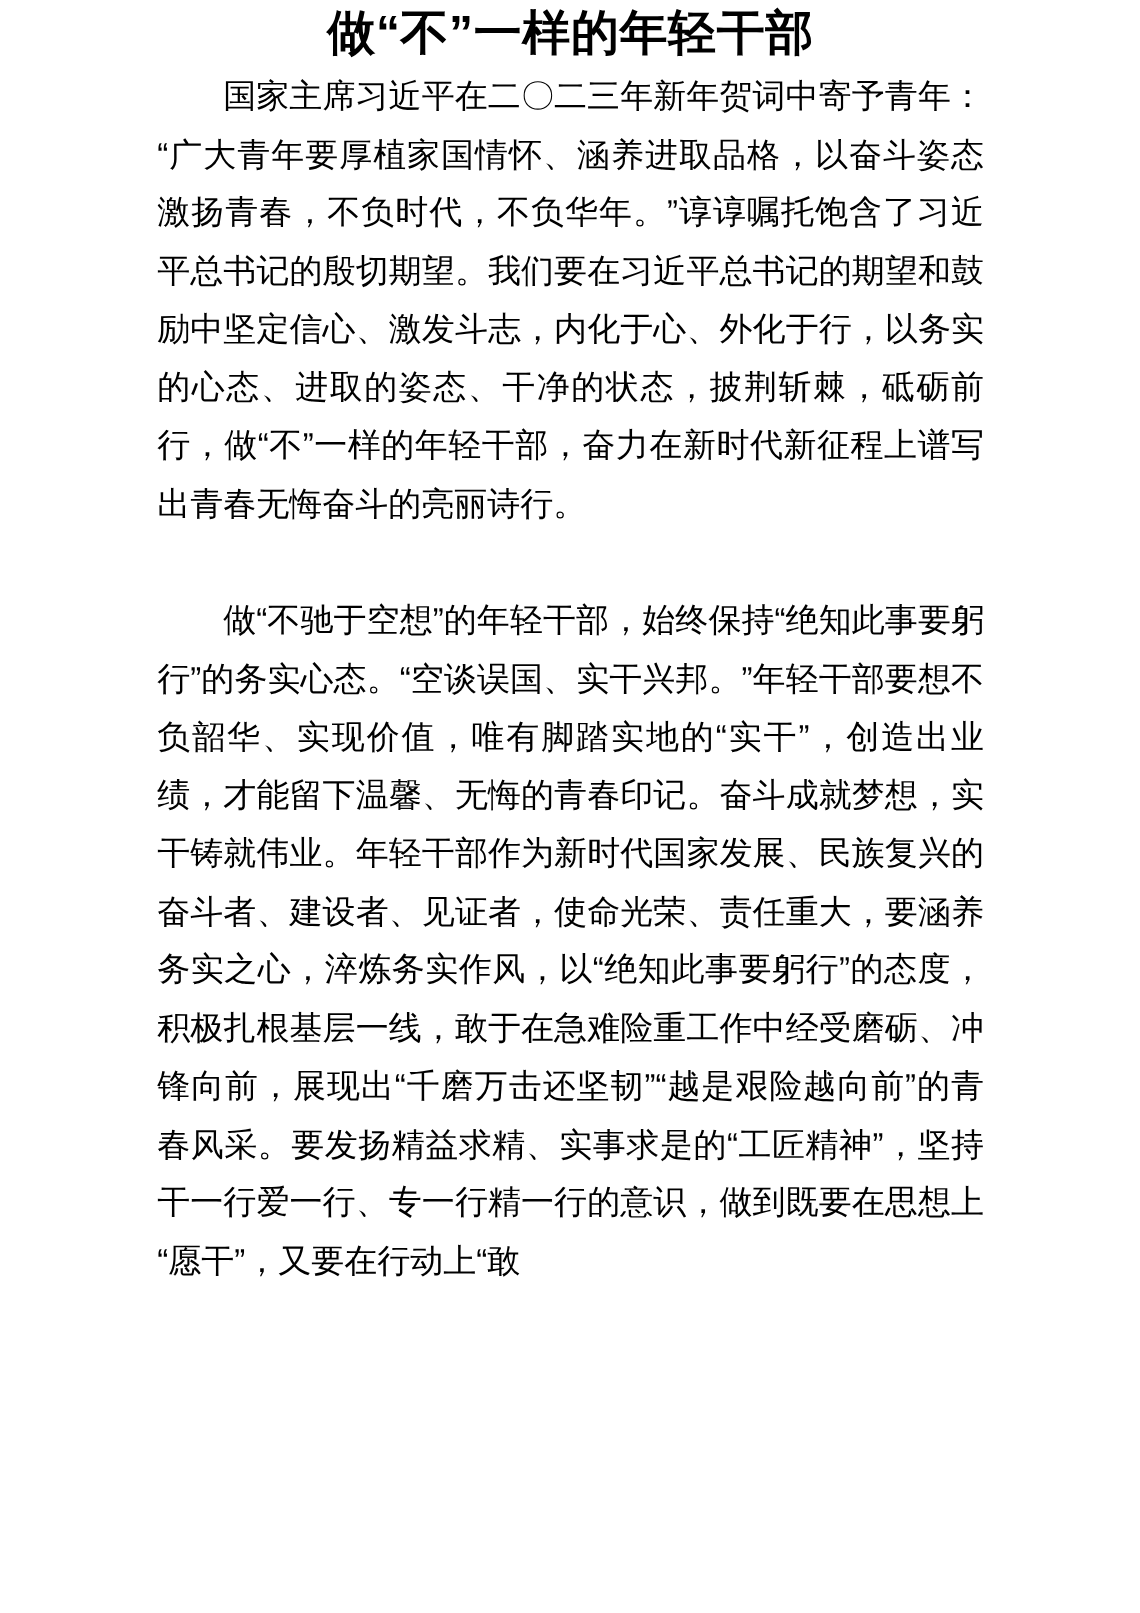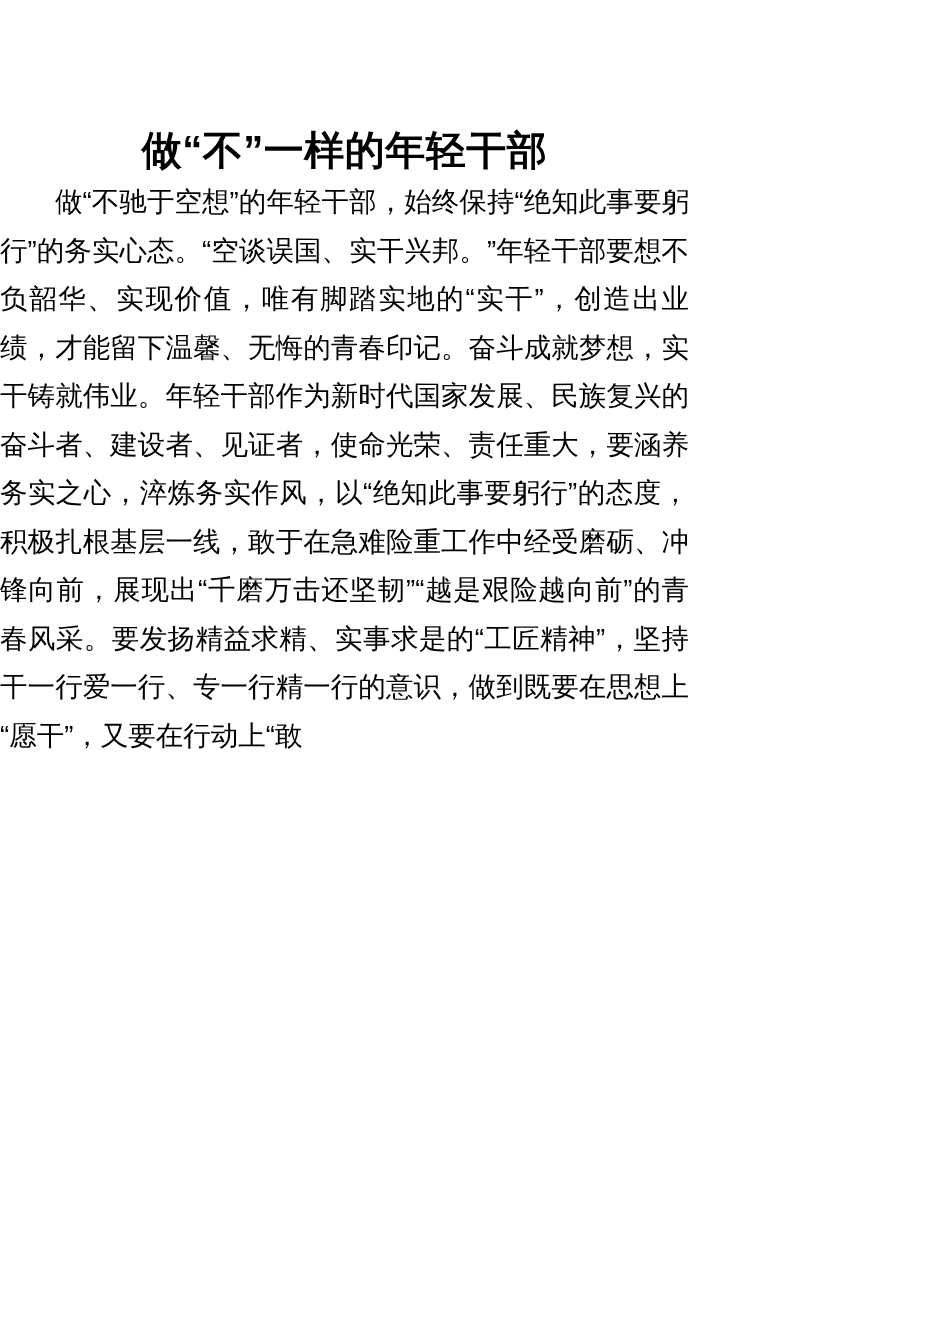--- a/index.html
+++ b/index.html
@@ -10,21 +10,21 @@
   .page {
     position: relative;
     width: 950px;
     height: 1344px;
     background: #ffffff;
     overflow: hidden;
     font-family: "Liberation Sans", sans-serif;
     color: #000000;
   }
   .content {
-    padding-top: 122px;
+    margin-left: 131px;
     width: 689px;
   }
   .doc-title {
     font-size: 40px;
     font-weight: bold;
     line-height: 56px;
     text-align: center;
     margin: 0;
     color: #000000;
     letter-spacing: 0.5px;
@@ -47,16 +47,17 @@
     margin-top: 49px; 
   }
 </style>
 </head>
 <body>
 
 <div class="page">
   <div class="content">
     <h1 class="doc-title">做“不”一样的年轻干部</h1>
     <div class="doc-body">
+      <p>国家主席习近平在二〇二三年新年贺词中寄予青年：“广大青年要厚植家国情怀、涵养进取品格，以奋斗姿态激扬青春，不负时代，不负华年。”谆谆嘱托饱含了习近平总书记的殷切期望。我们要在习近平总书记的期望和鼓励中坚定信心、激发斗志，内化于心、外化于行，以务实的心态、进取的姿态、干净的状态，披荆斩棘，砥砺前行，做“不”一样的年轻干部，奋力在新时代新征程上谱写出青春无悔奋斗的亮丽诗行。</p>
       <p>做“不驰于空想”的年轻干部，始终保持“绝知此事要躬行”的务实心态。“空谈误国、实干兴邦。”年轻干部要想不负韶华、实现价值，唯有脚踏实地的“实干”，创造出业绩，才能留下温馨、无悔的青春印记。奋斗成就梦想，实干铸就伟业。年轻干部作为新时代国家发展、民族复兴的奋斗者、建设者、见证者，使命光荣、责任重大，要涵养务实之心，淬炼务实作风，以“绝知此事要躬行”的态度，积极扎根基层一线，敢于在急难险重工作中经受磨砺、冲锋向前，展现出“千磨万击还坚韧”“越是艰险越向前”的青春风采。要发扬精益求精、实事求是的“工匠精神”，坚持干一行爱一行、专一行精一行的意识，做到既要在思想上“愿干”，又要在行动上“敢</p>
     </div>
   </div>
 </div>
 
 </body></html>

